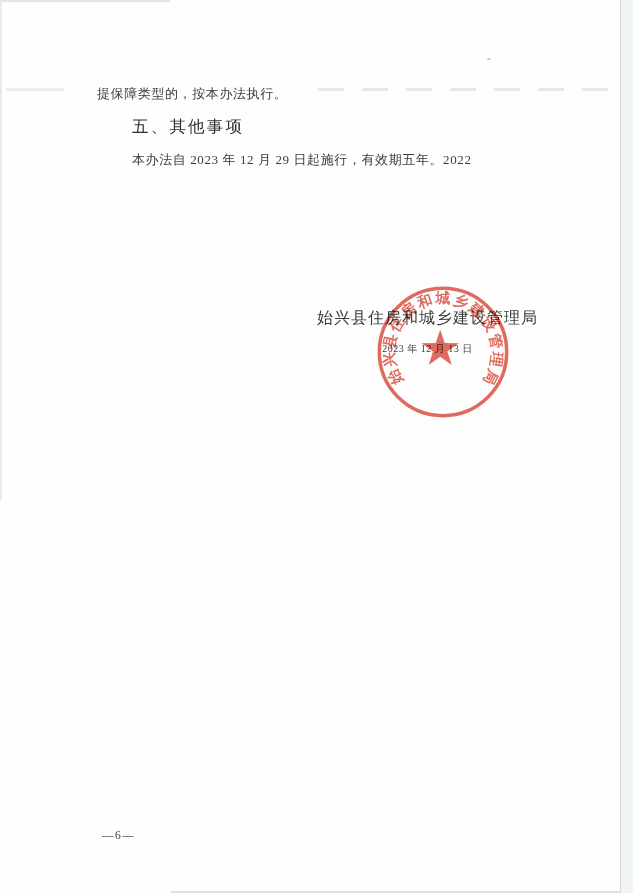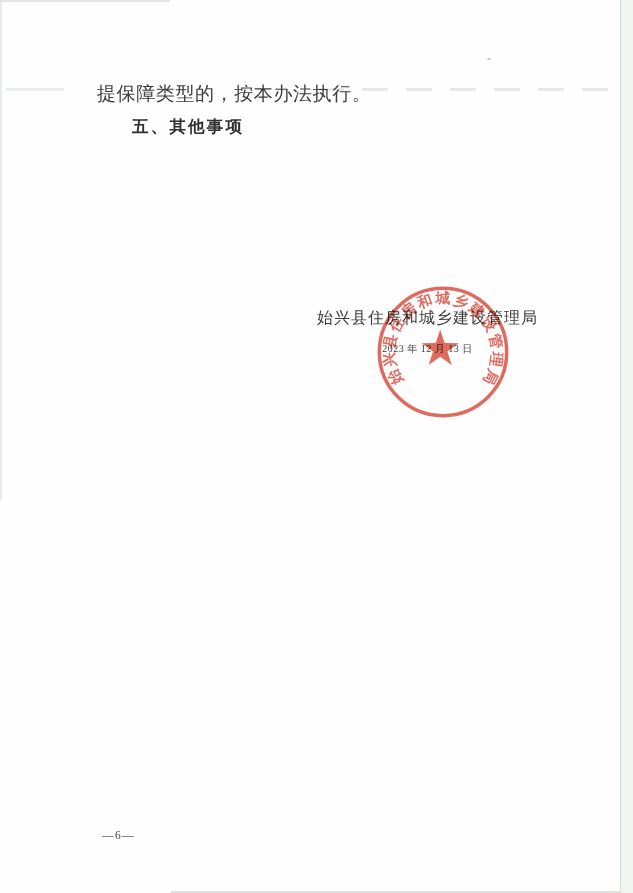--- a/index.html
+++ b/index.html
@@ -55,29 +55,29 @@
   }
 
   
   .content {
     position: absolute;
     left: 97px; top: 77px;
     width: 446px;
     color: #3b3b3b;
   }
   .line {
-    font-size: 19px;
+    font-size: 13px;
     line-height: 33px;
     letter-spacing: 0.6px;
     white-space: nowrap;
   }
   .indent { padding-left: 35px; }
   .heading {
     font-family: "Liberation Sans", "DejaVu Sans", sans-serif;
-    font-weight: bold;
+    font-weight: normal;
     font-size: 16.5px;
     line-height: 33px;
     letter-spacing: 2.2px;
     color: #2e2e2e;
     padding-left: 35px;
     white-space: nowrap;
   }
 
   
   .signature {
@@ -134,20 +134,21 @@
   <div class="edge-top"></div>
   <div class="edge-left"></div>
   <div class="edge-bottom"></div>
   <div class="streak-a"></div>
   <div class="streak-b"></div>
   <div class="speck"></div>
 
   <div class="content">
     <div class="line">提保障类型的，按本办法执行。</div>
     <div class="heading">五、其他事项</div>
+    <div class="line indent">本办法自 2023 年 12 月 29 日起施行，有效期五年。2022</div>
   </div>
 
   <div class="signature">
     <div class="sig-org">始兴县住房和城乡建设管理局</div>
     <div class="sig-date">2023 年 12 月 13 日</div>
   </div>
 
   <div class="seal">
     <svg viewBox="0 0 200 200" xmlns="http://www.w3.org/2000/svg">
       <defs>

